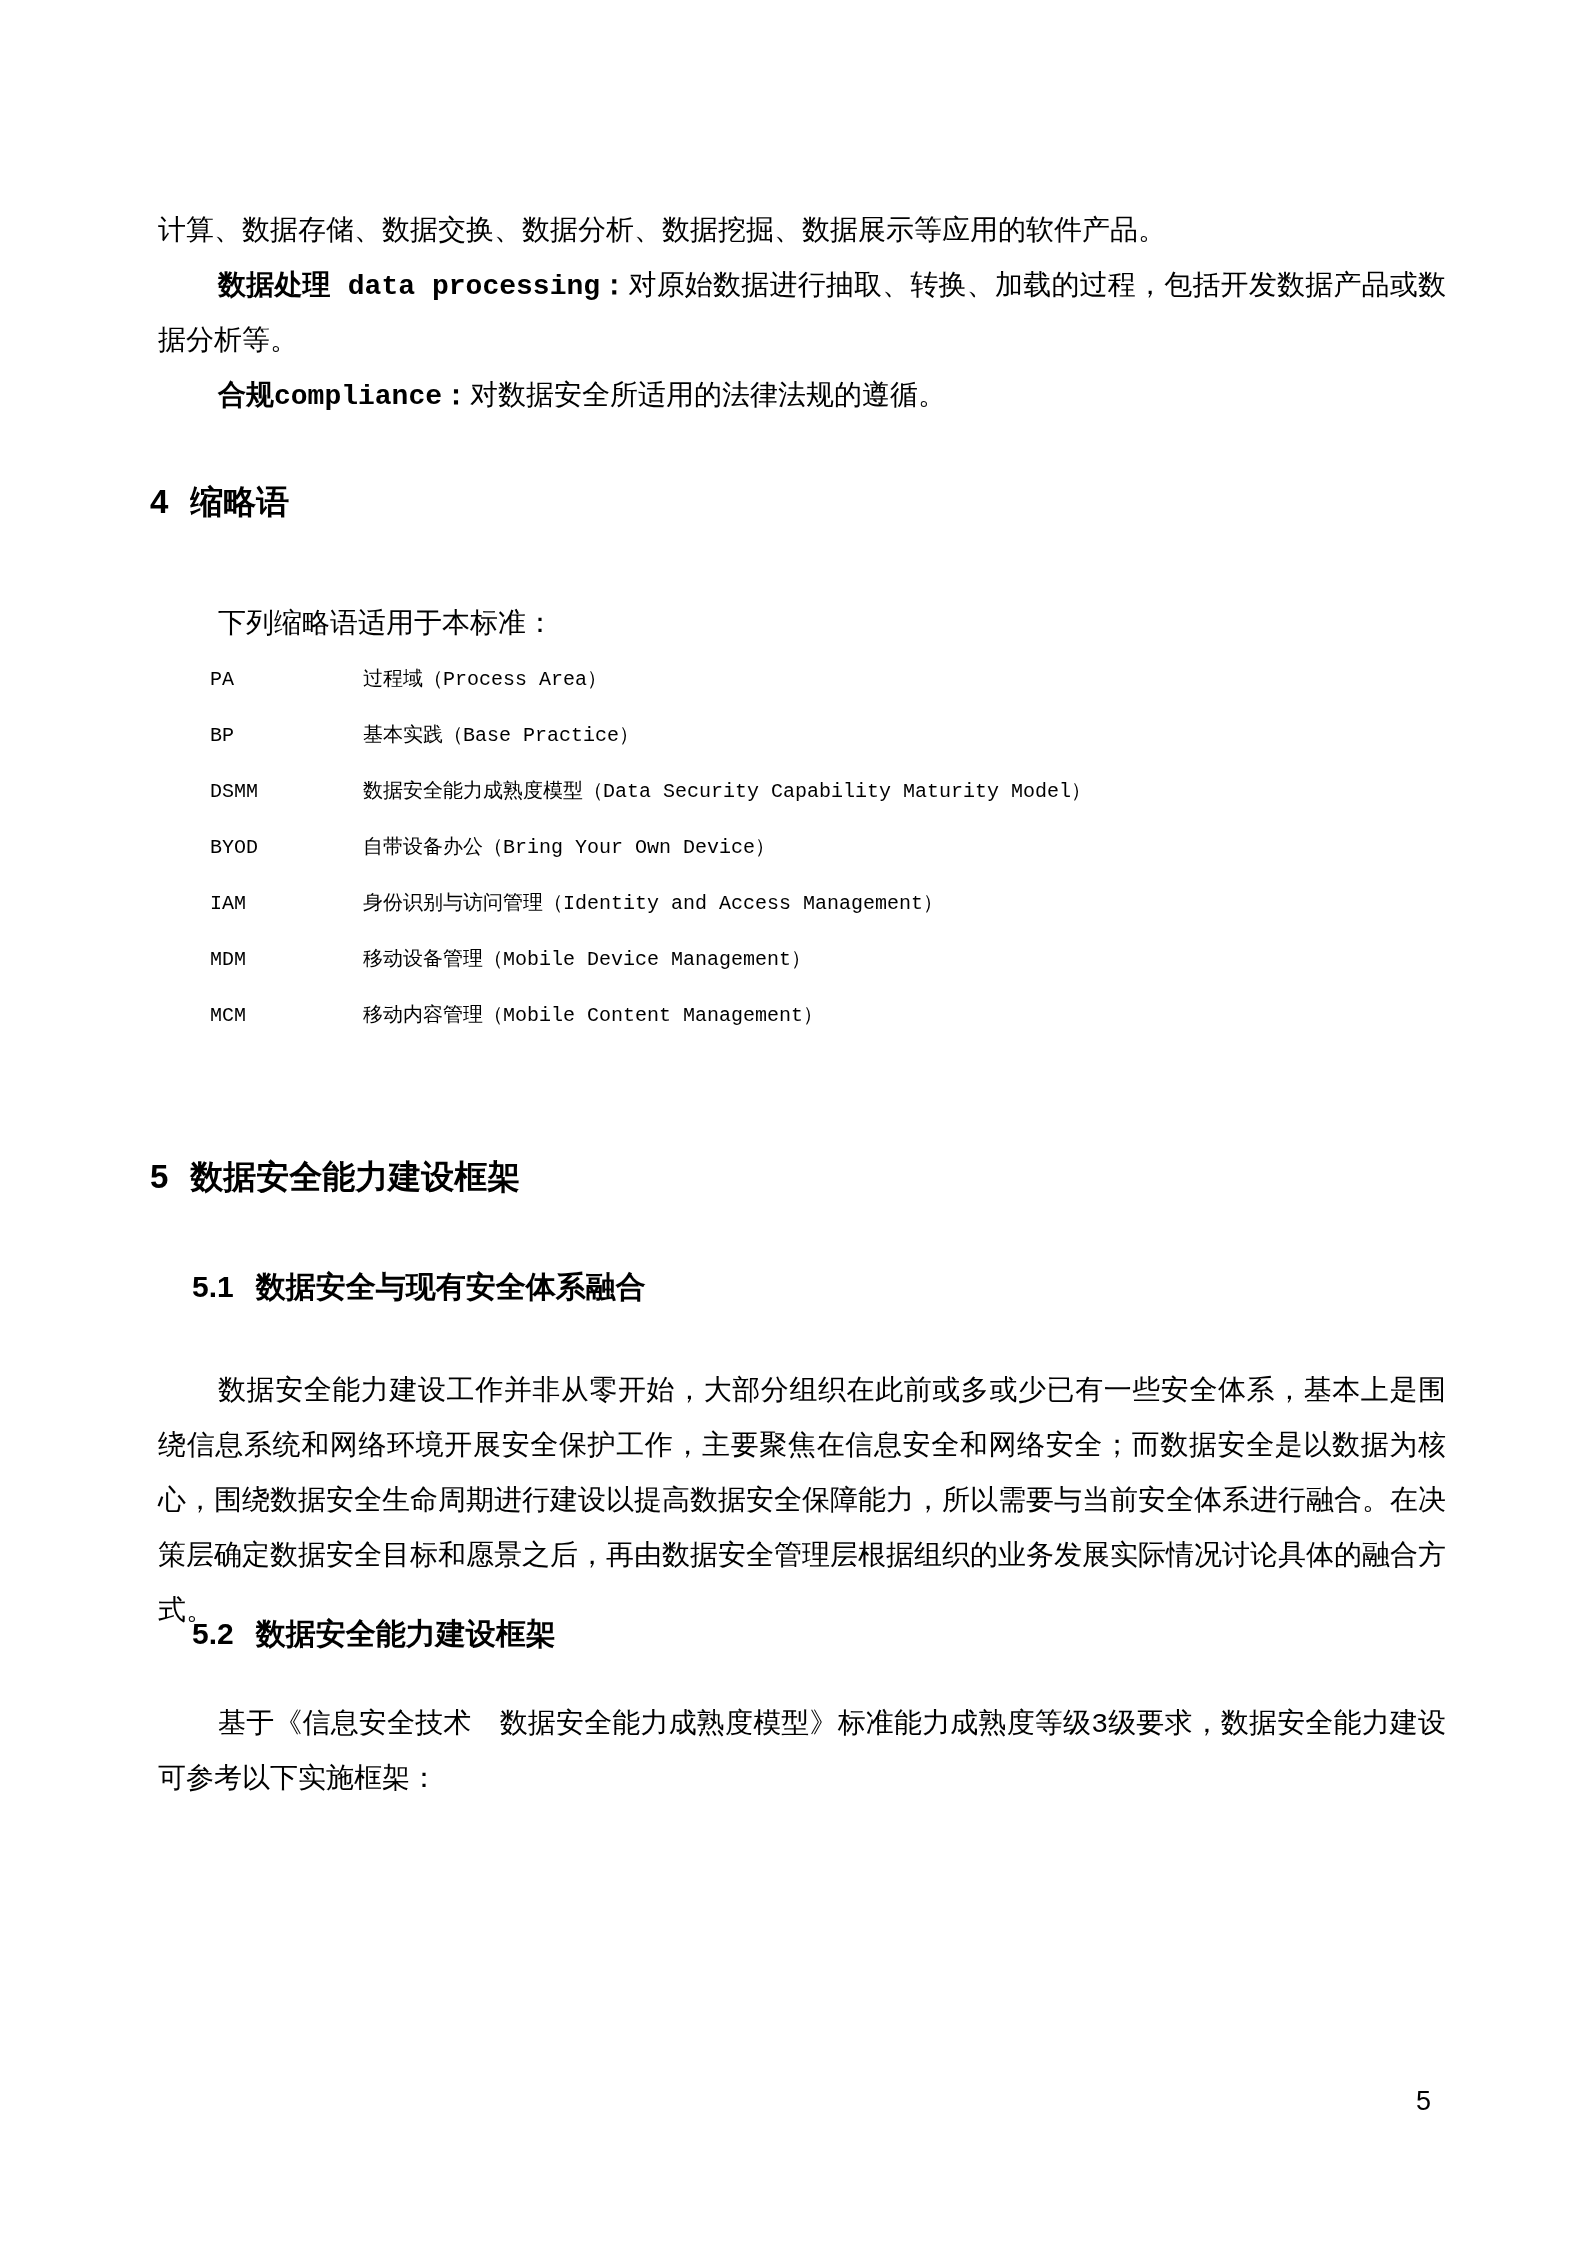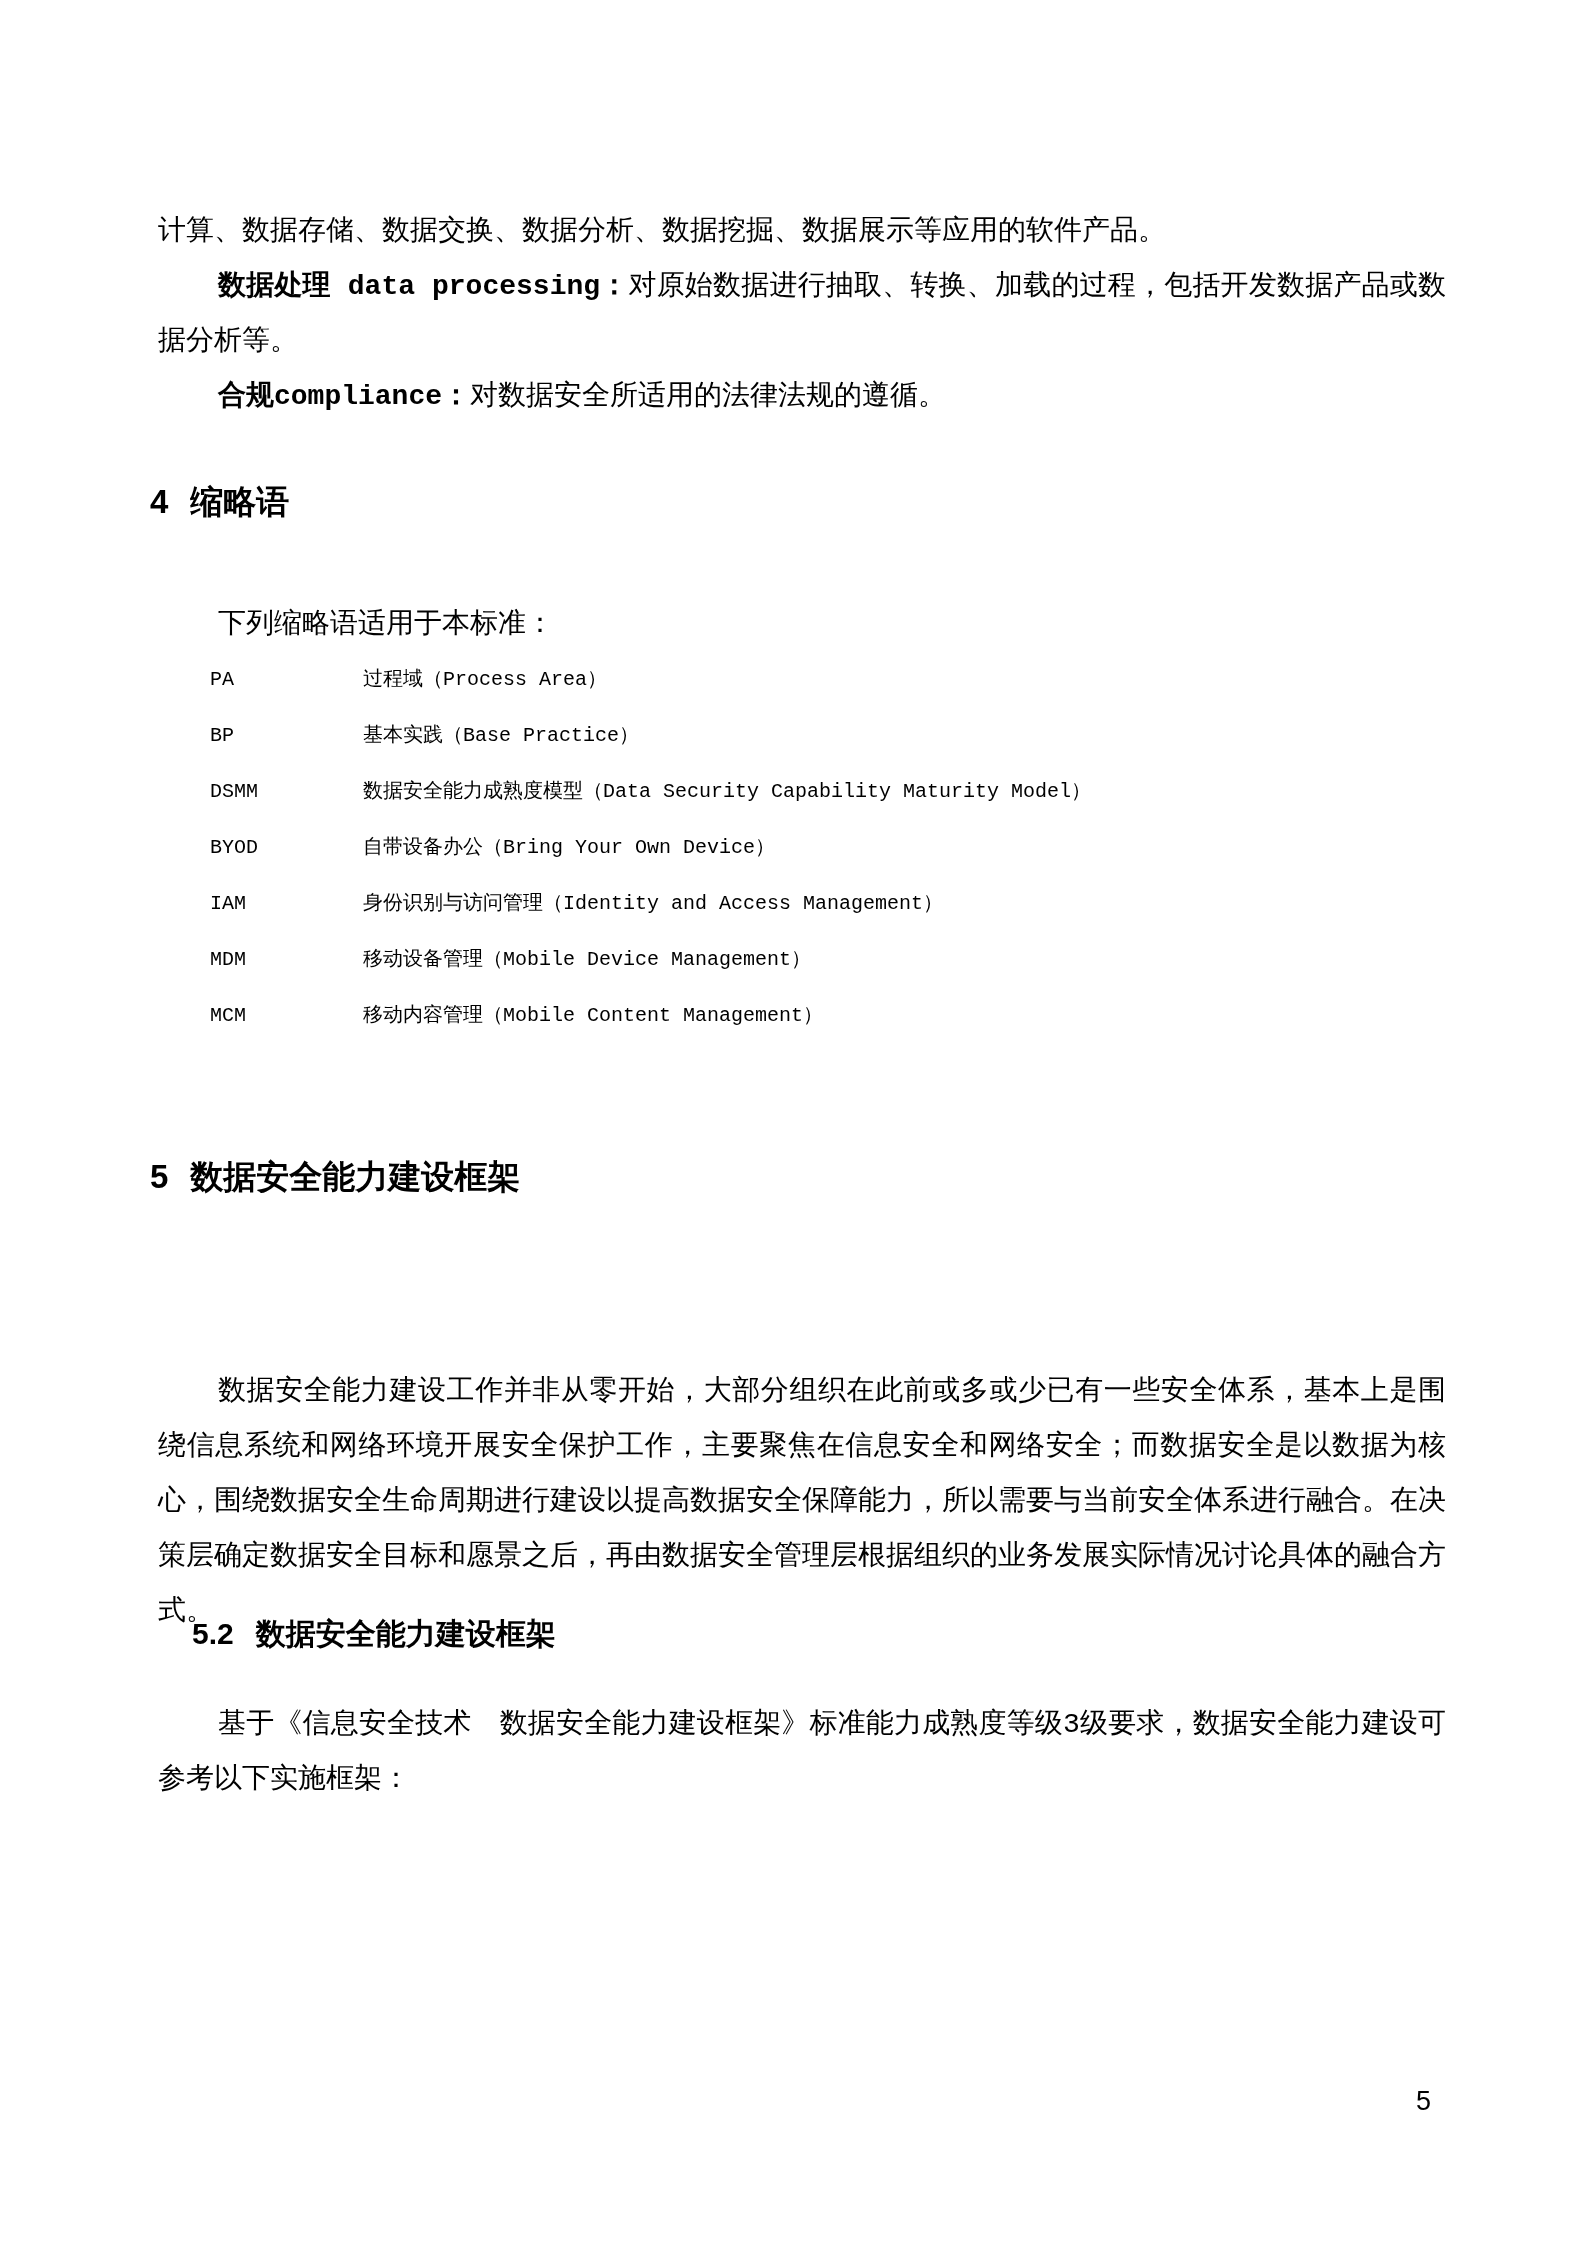--- a/index.html
+++ b/index.html
@@ -107,22 +107,23 @@
     <div class="abbr-row">
       <span class="abbr-term">MDM</span><span>移动设备管理（Mobile Device Management）</span>
     </div>
     <div class="abbr-row">
       <span class="abbr-term">MCM</span><span>移动内容管理（Mobile Content Management）</span>
     </div>
   </div>
 
   <h2 class="heading heading-l1" style="top:1158px"><span class="num">5</span><span>数据安全能力建设框架</span></h2>
 
+  <h3 class="heading heading-l2" style="top:1269px"><span class="num">5.1</span><span>数据安全与现有安全体系融合</span></h3>
 
   <p class="body-text justify indent" style="top:1356px">数据安全能力建设工作并非从零开始，大部分组织在此前或多或少已有一些安全体系，基本上是围绕信息系统和网络环境开展安全保护工作，主要聚焦在信息安全和网络安全；而数据安全是以数据为核心，围绕数据安全生命周期进行建设以提高数据安全保障能力，所以需要与当前安全体系进行融合。在决策层确定数据安全目标和愿景之后，再由数据安全管理层根据组织的业务发展实际情况讨论具体的融合方式。</p>
 
   <h3 class="heading heading-l2" style="top:1616px"><span class="num">5.2</span><span>数据安全能力建设框架</span></h3>
 
-  <p class="body-text justify indent" style="top:1689px">基于《信息安全技术　数据安全能力建设框架》标准能力成熟度等级3级要求，数据安全能力建设可参考以下实施框架：</p>
+  <p class="body-text justify indent" style="top:1689px">基于《信息安全技术　数据安全能力成熟度模型》标准能力成熟度等级3级要求，数据安全能力建设可参考以下实施框架：</p>
 
   <div class="page-number">5</div>
 
 </div>
 
 </body></html>

